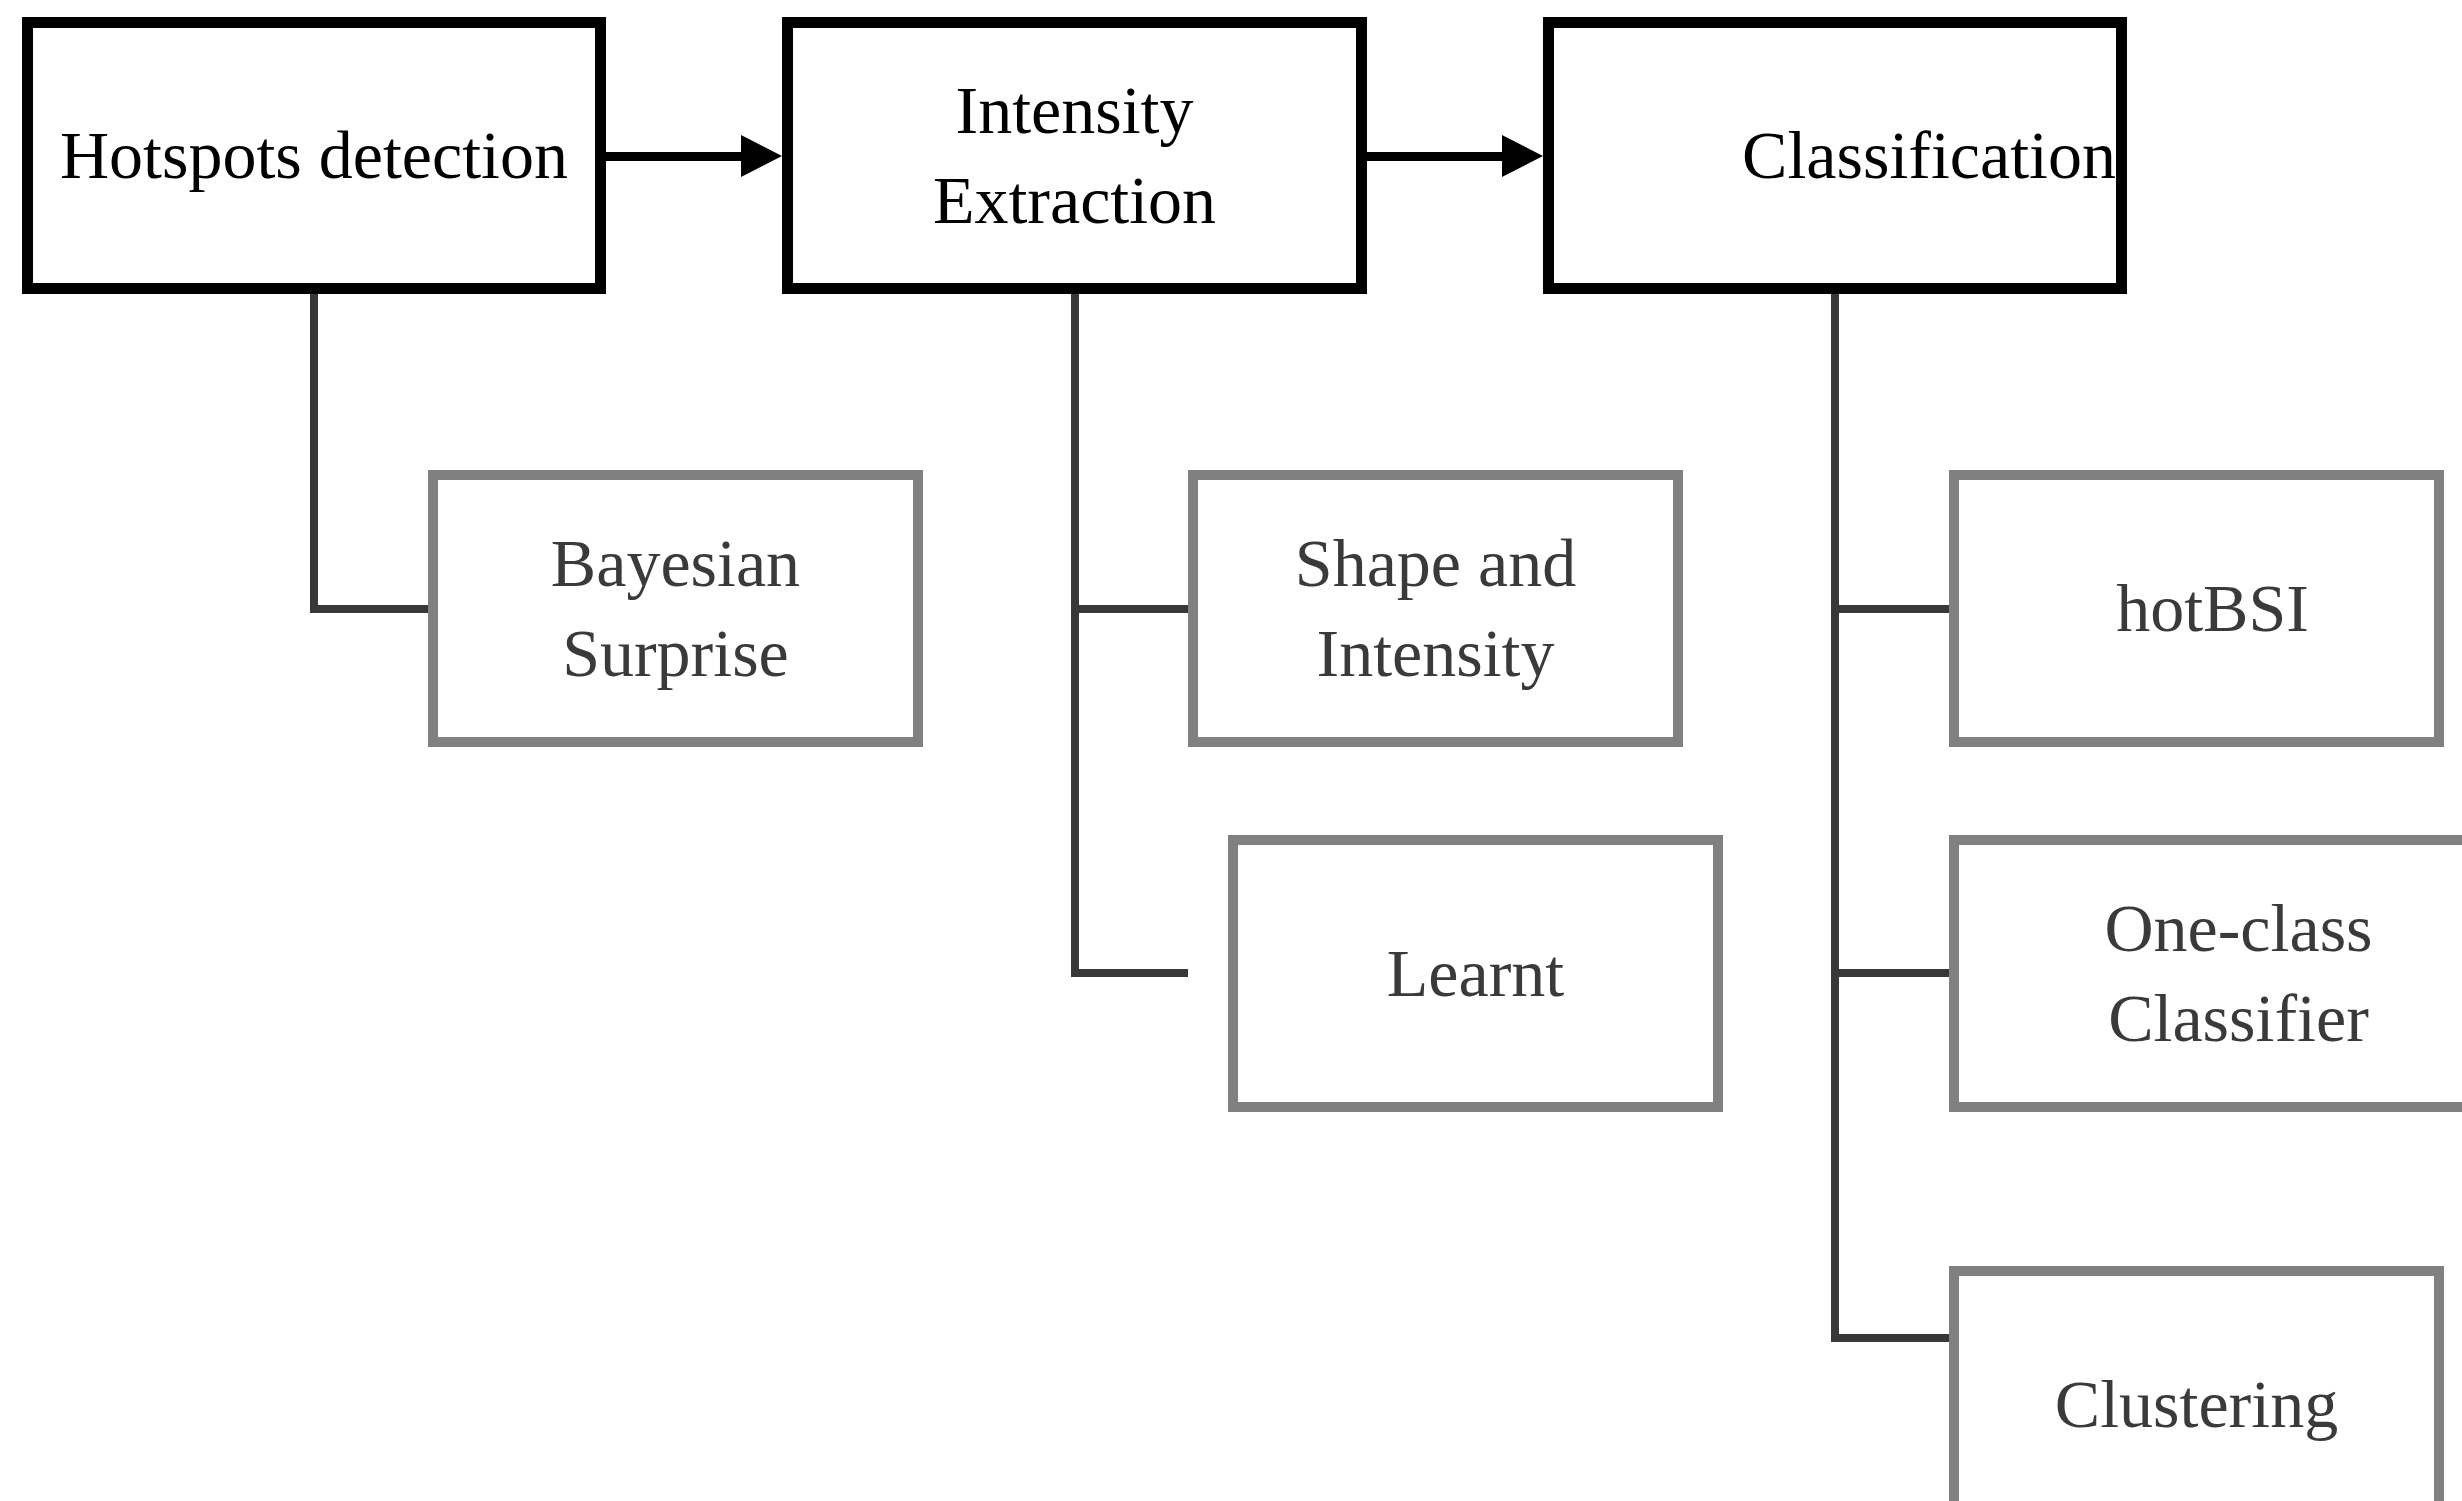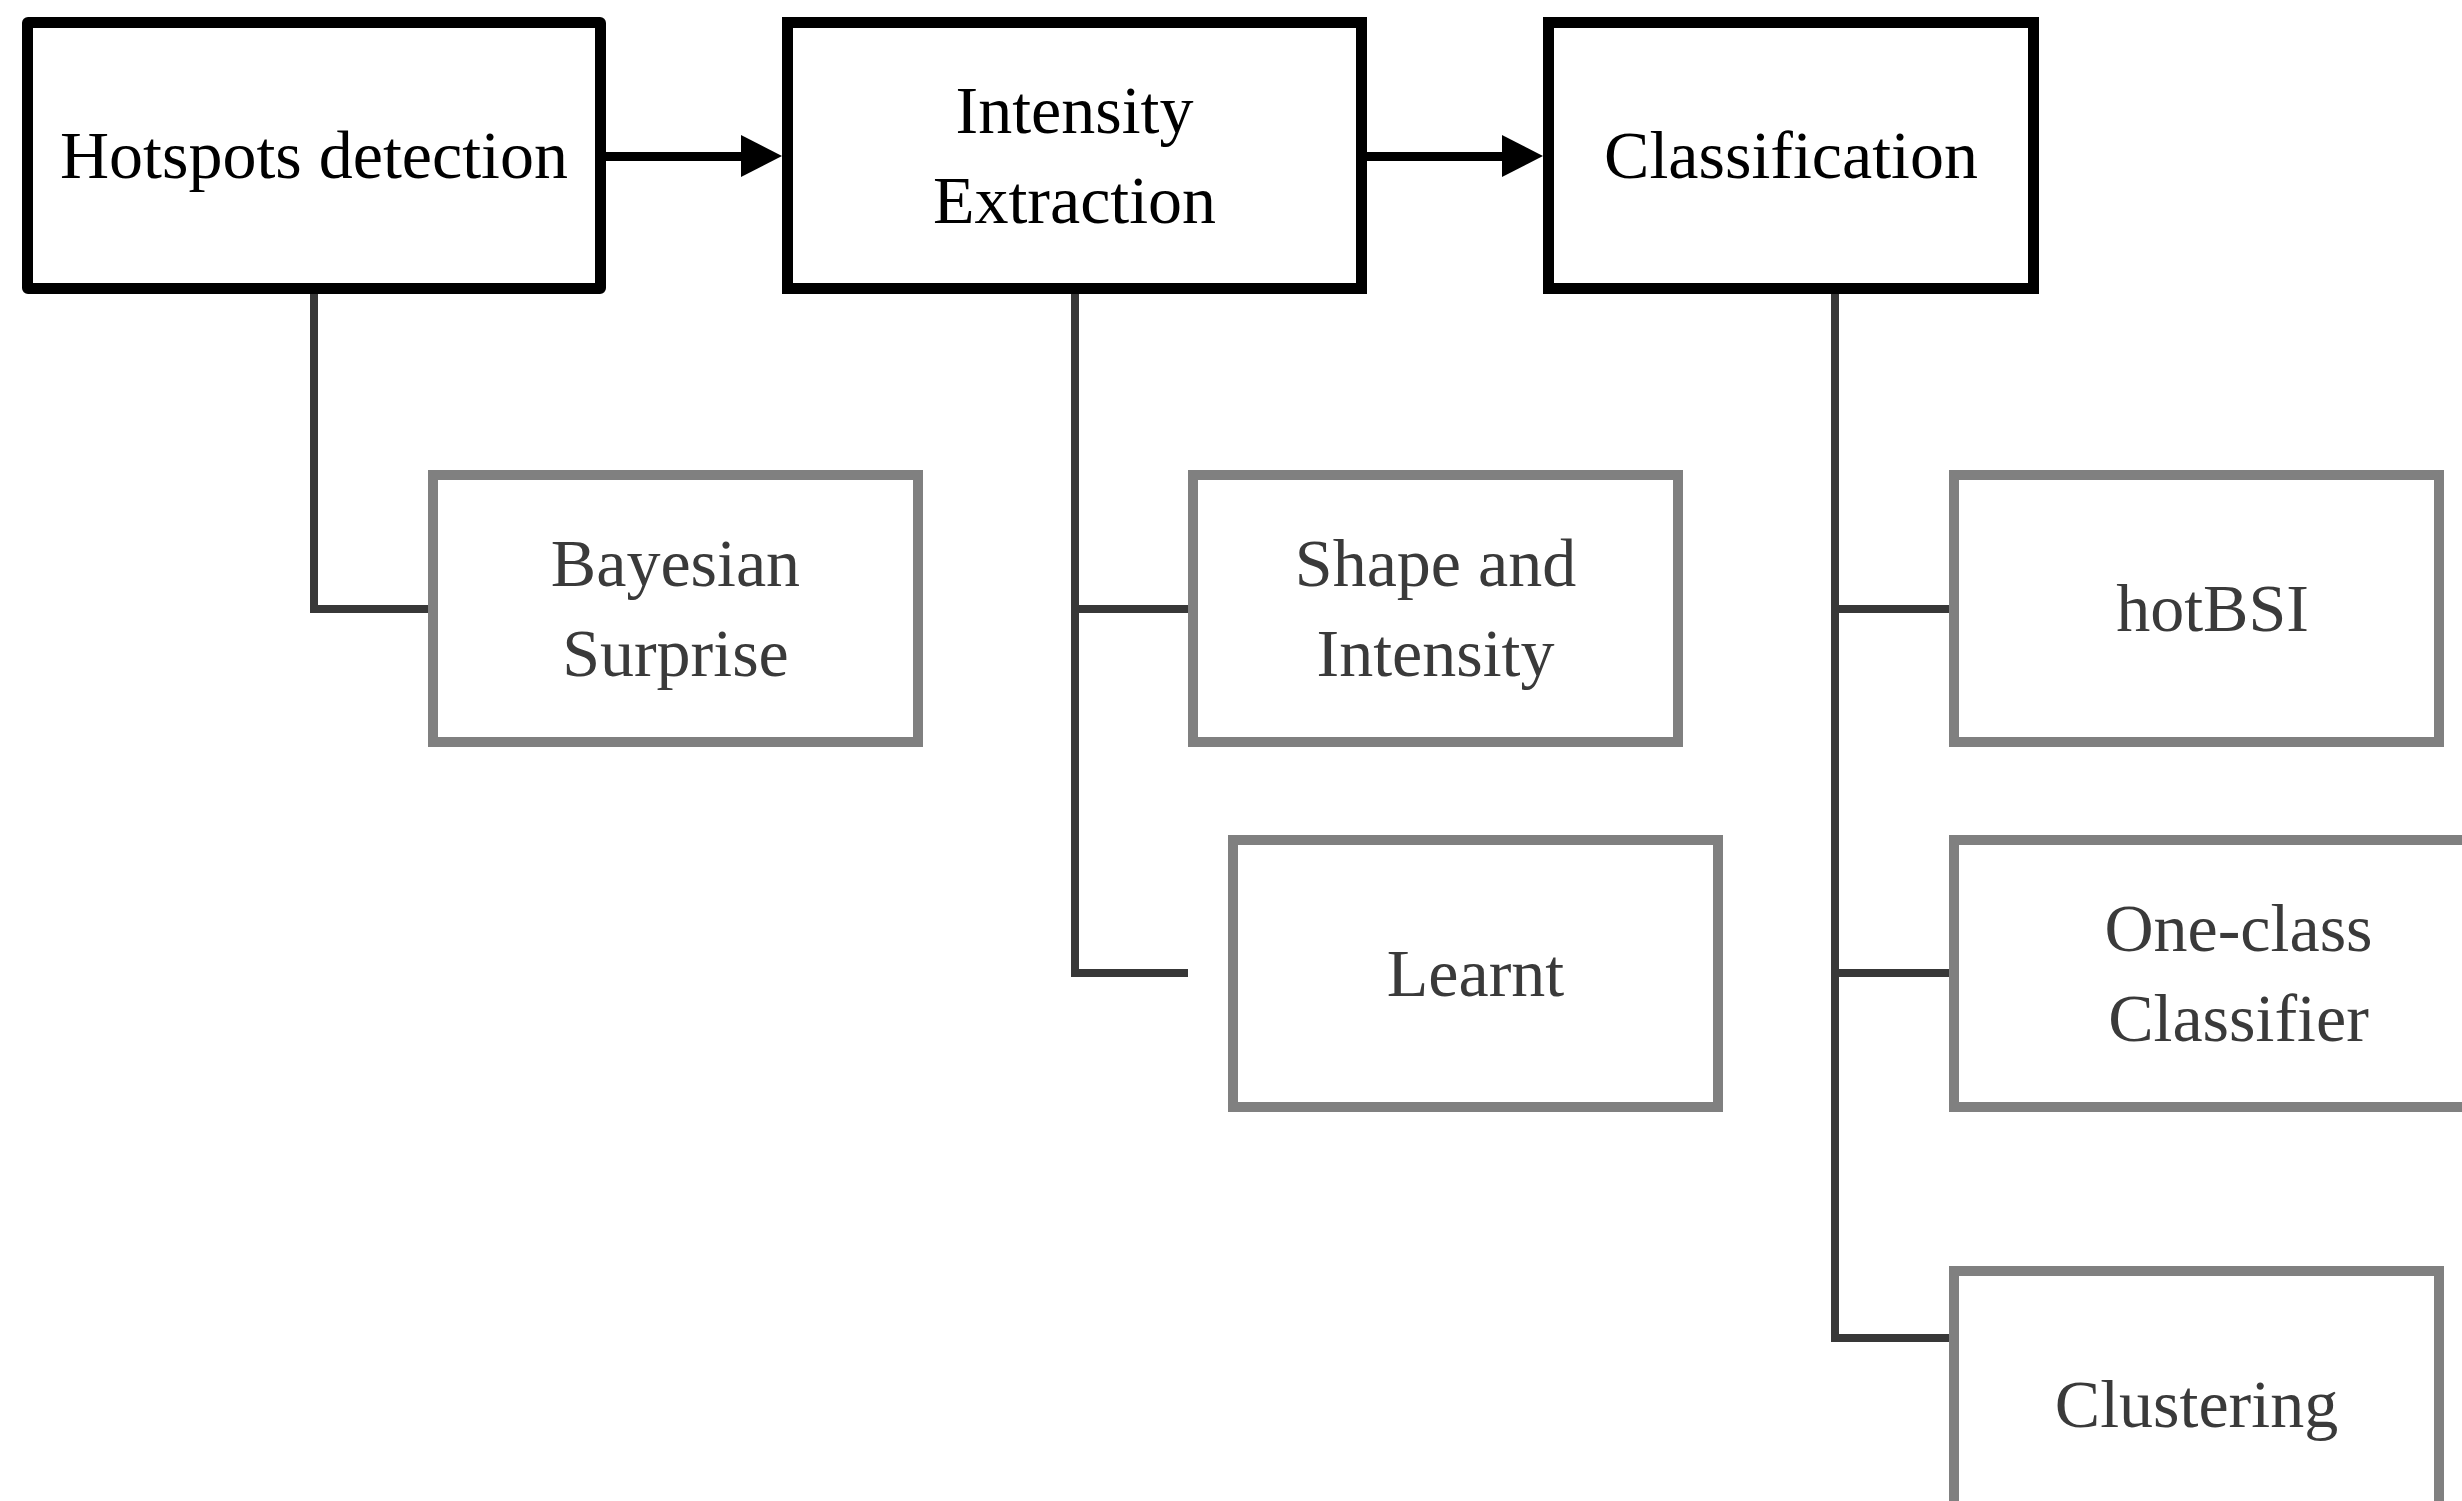--- a/index.html
+++ b/index.html
@@ -35,23 +35,23 @@
     color: #3a3a3a;
   }
   .label {
     white-space: pre-line;
     font-size: 68px;
     line-height: 1.32;
     display: block;
   }
 
   
-  .s1 { left: 22px;   top: 17px; width: 584px; height: 277px; border-radius: 6px; }
+  .s1 { left: 22px;   top: 17px; width: 584px; height: 277px; }
   .s2 { left: 782px; top: 17px; width: 585px; height: 277px; }
-  .s3 { left: 1543px; top: 17px; width: 496px; height: 277px; }
+  .s3 { left: 1543px; top: 17px; width: 584px; height: 277px; justify-content: flex-end; }
 
   
   .c1 { left: 428px;  top: 470px;  width: 495px; height: 277px; }
   .c2 { left: 1188px; top: 470px;  width: 495px; height: 277px; }
   .c3 { left: 1188px; top: 835px; width: 495px; height: 277px; margin-left: 40px; }
   .c4 { left: 1949px; top: 470px;  width: 495px; height: 277px; padding-left: 32px; }
   .c5 { left: 1949px; top: 835px; width: 579px; height: 277px; }
   .c6 { left: 1949px; top: 1266px; width: 495px; height: 277px; }
 
   

